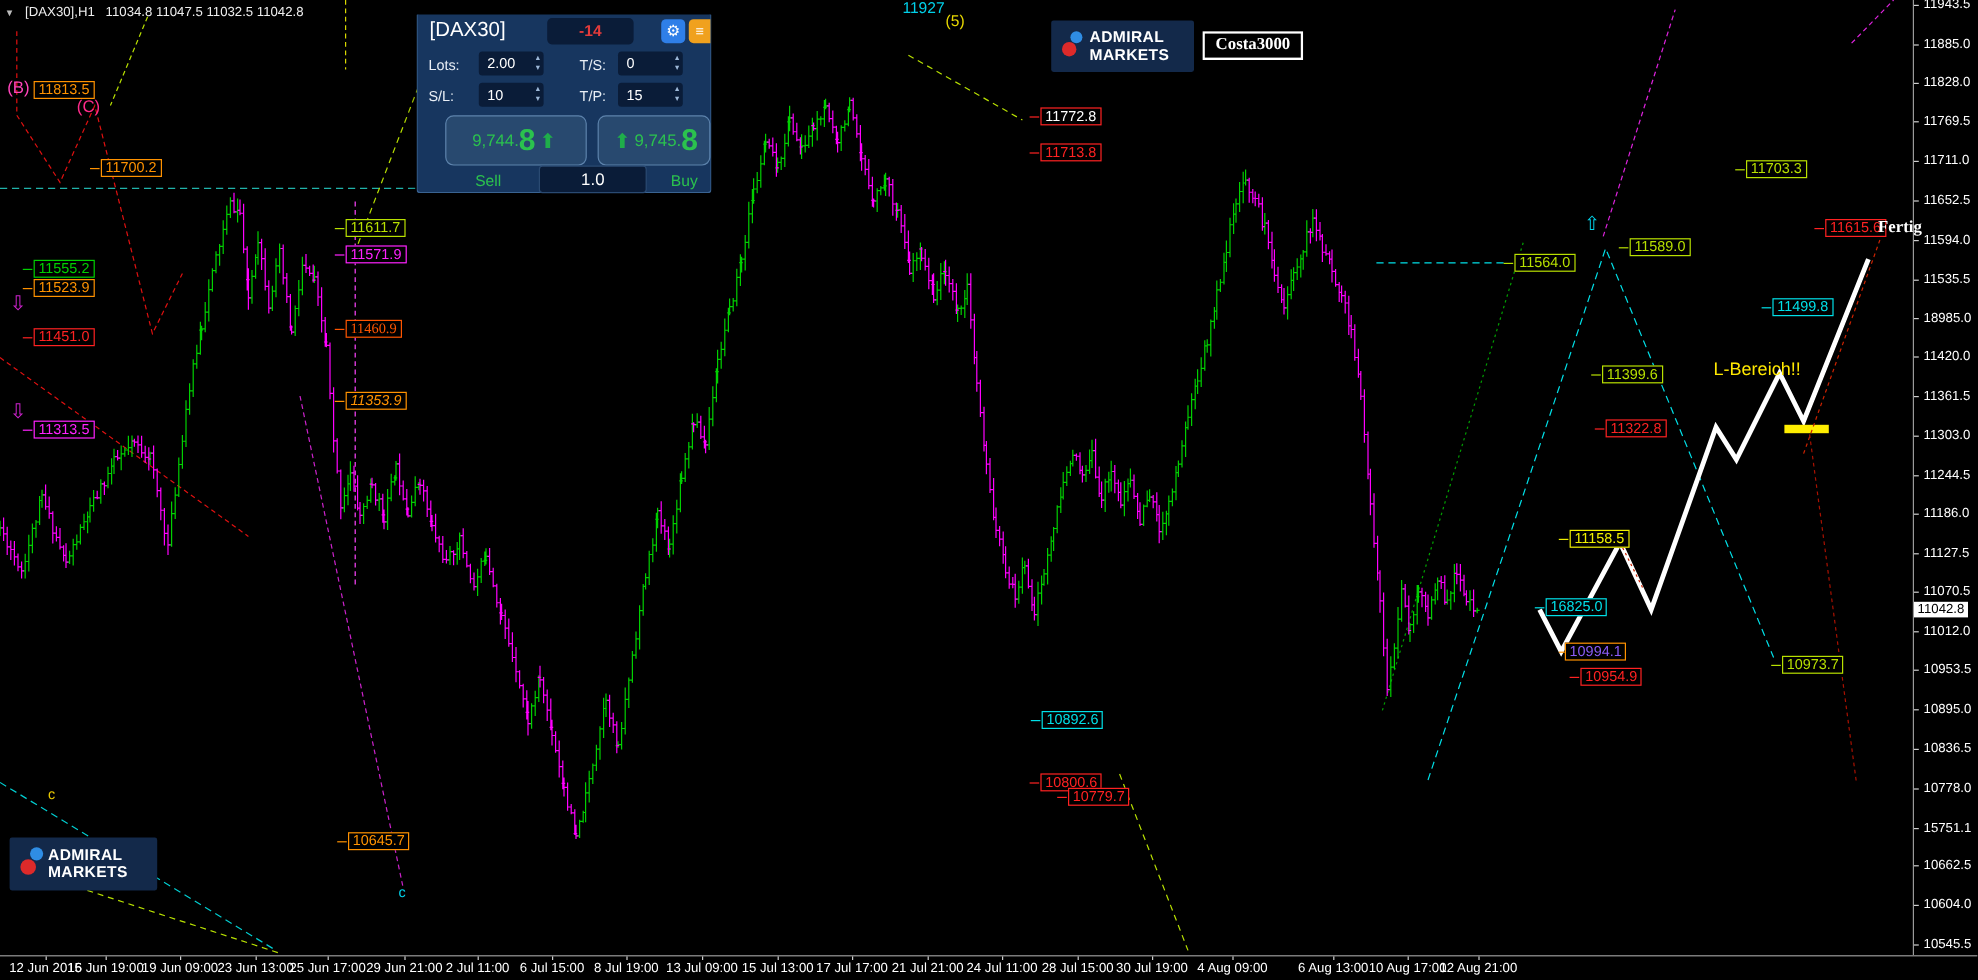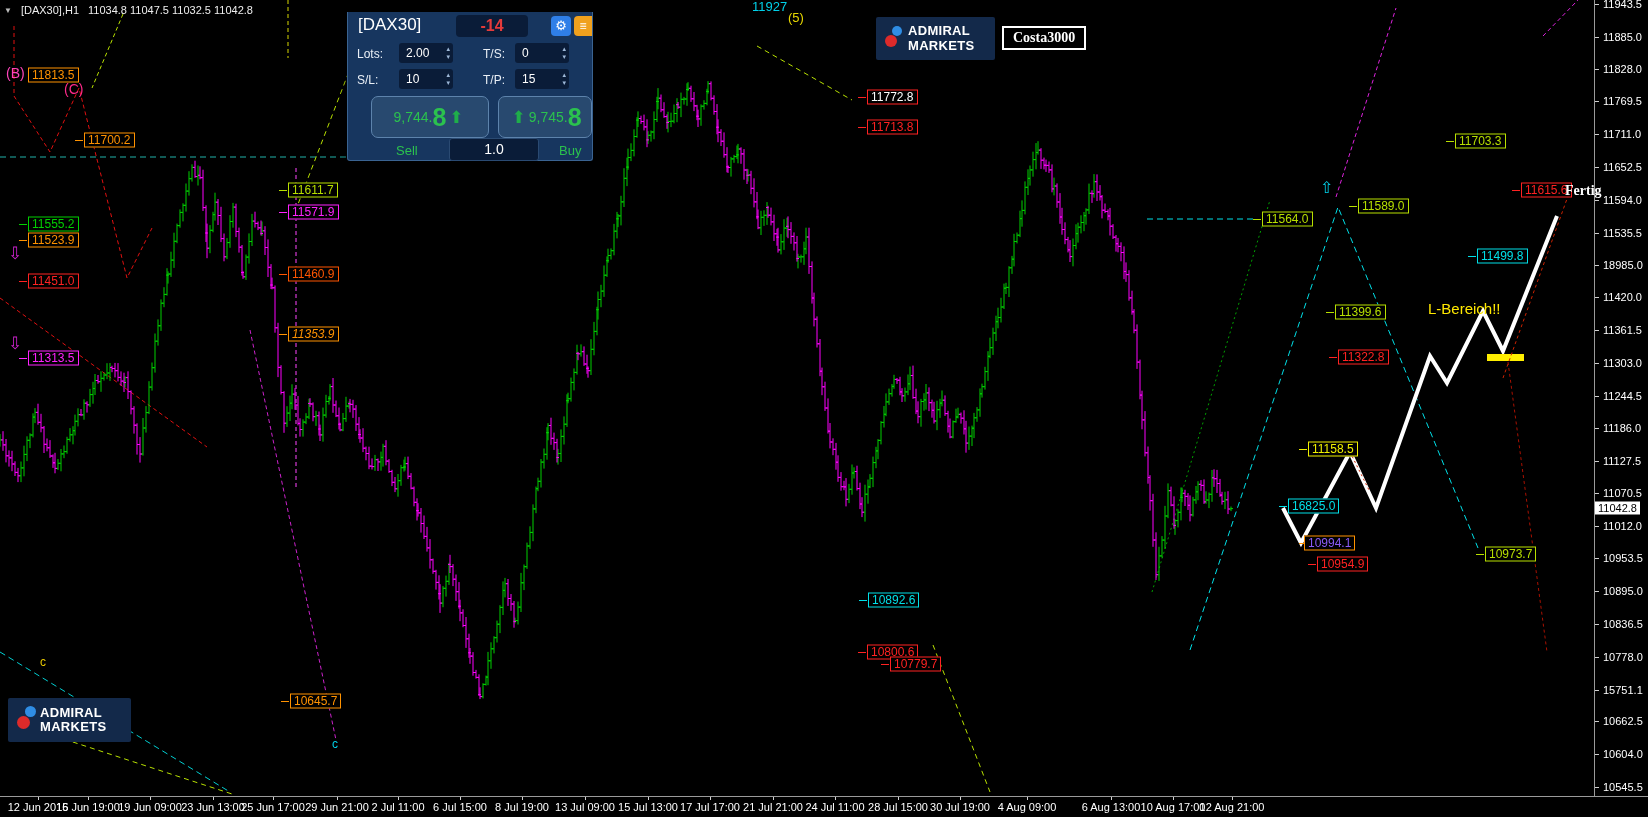--- a/index.html
+++ b/index.html
@@ -54,21 +54,21 @@
   #t-title{flex:1;margin-left:7px;font-size:12px;color:#1c3e66;}
   .wb{width:28px;height:18px;margin-left:2px;flex:none;border:1px solid #8da6c0;border-radius:3px;
       background:linear-gradient(#fff,#dde7f2 50%,#ccd8e8);
       display:flex;align-items:center;justify-content:center;color:#444;font-size:11px;line-height:1;}
   .g-min{width:9px;height:3px;background:#4a5a6a;margin-top:8px;}
   .g-max{width:9px;height:7px;border:1px solid #4a5a6a;box-sizing:border-box;}
   #t-body{position:relative;height:149px;box-sizing:border-box;background:#17365f;
           border:1px solid #3a6391;border-top:none;border-radius:0 0 3px 3px;}
   #t-symbol{position:absolute;left:10px;top:3px;color:#fff;font-size:17px;}
   #t-pnl{position:absolute;left:108px;top:3px;width:72px;height:22px;background:#0a1c38;border-radius:4px;
-         color:#e43b3b;font-size:16px;font-weight:bold;text-align:center;line-height:22px;}
+         color:#e43b3b;font-size:13px;font-weight:bold;text-align:center;line-height:22px;}
   #t-gear{position:absolute;left:203px;top:4px;width:20px;height:20px;background:#2f7fe8;border-radius:4px;
           color:#fff;text-align:center;line-height:20px;font-size:13px;}
   #t-tools{position:absolute;left:226px;top:4px;width:18px;height:20px;background:#f0a11e;
            border-radius:4px 0 0 4px;color:#fff;text-align:center;line-height:20px;font-size:12px;}
   .t-label{position:absolute;color:#e9eff6;font-size:12px;}
   .t-input{position:absolute;width:54px;height:20px;background:#0a1c38;border-radius:3px;color:#fff;
            font-size:12px;box-sizing:border-box;padding:3px 0 0 7px;}
   .spin{position:absolute;right:3px;top:2px;display:flex;flex-direction:column;color:#9db8d8;
         font-size:7px;line-height:8px;text-align:center;}
   .bigbtn{position:absolute;top:84px;height:42px;background:#28496f;border:1px solid #5d83ac;
@@ -142,21 +142,21 @@
     <div class="tkl" style="left: 19px; top: 281px; background: rgb(255, 34, 34);"></div>
     <div class="lbl boxed" style="left: 28px; top: 281px; color: rgb(255, 34, 34); border-color: rgb(255, 34, 34);">11451.0</div>
     <div class="lbl" style="left: 8px; top: 343px; color: rgb(204, 34, 204); font-size: 17px;">⇩</div>
     <div class="tkl" style="left: 19px; top: 358px; background: rgb(255, 34, 255);"></div>
     <div class="lbl boxed" style="left: 28px; top: 358px; color: rgb(255, 34, 255); border-color: rgb(255, 34, 255);">11313.5</div>
     <div class="tkl" style="left: 279px; top: 190px; background: rgb(184, 224, 0);"></div>
     <div class="lbl boxed" style="left: 288px; top: 190px; color: rgb(184, 224, 0); border-color: rgb(184, 224, 0);">11611.7</div>
     <div class="tkl" style="left: 279px; top: 212px; background: rgb(255, 34, 255);"></div>
     <div class="lbl boxed" style="left: 288px; top: 212px; color: rgb(255, 34, 255); border-color: rgb(255, 34, 255);">11571.9</div>
     <div class="tkl" style="left: 279px; top: 274px; background: rgb(255, 85, 0);"></div>
-    <div class="lbl boxed" style="left: 288px; top: 274px; color: rgb(255, 85, 0); border-color: rgb(255, 85, 0);">11460.9</div>
+    <div class="lbl boxed" style="left: 288px; top: 274px; color: rgb(255, 85, 0); border-color: rgb(255, 85, 0); font-family: Liberation Serif, serif;">11460.9</div>
     <div class="tkl" style="left: 279px; top: 334px; background: rgb(255, 146, 0);"></div>
     <div class="lbl boxed" style="left: 288px; top: 334px; color: rgb(255, 146, 0); border-color: rgb(255, 146, 0); font-style: italic;">11353.9</div>
     <div class="tkl" style="left: 281px; top: 701px; background: rgb(255, 146, 0);"></div>
     <div class="lbl boxed" style="left: 290px; top: 701px; color: rgb(255, 146, 0); border-color: rgb(255, 146, 0);">10645.7</div>
     <div class="lbl" style="left: 752px; top: 6px; color: rgb(0, 208, 232); font-size: 13px;">11927</div>
     <div class="lbl" style="left: 788px; top: 17px; color: rgb(232, 216, 0); font-size: 13px;">(5)</div>
     <div class="tkl" style="left: 858px; top: 97px; background: rgb(255, 34, 34);"></div>
     <div class="lbl boxed" style="left: 867px; top: 97px; color: #ffffff; border-color: rgb(255, 34, 34);">11772.8</div>
     <div class="tkl" style="left: 858px; top: 127px; background: rgb(255, 34, 34);"></div>
     <div class="lbl boxed" style="left: 867px; top: 127px; color: rgb(255, 34, 34); border-color: rgb(255, 34, 34);">11713.8</div>

